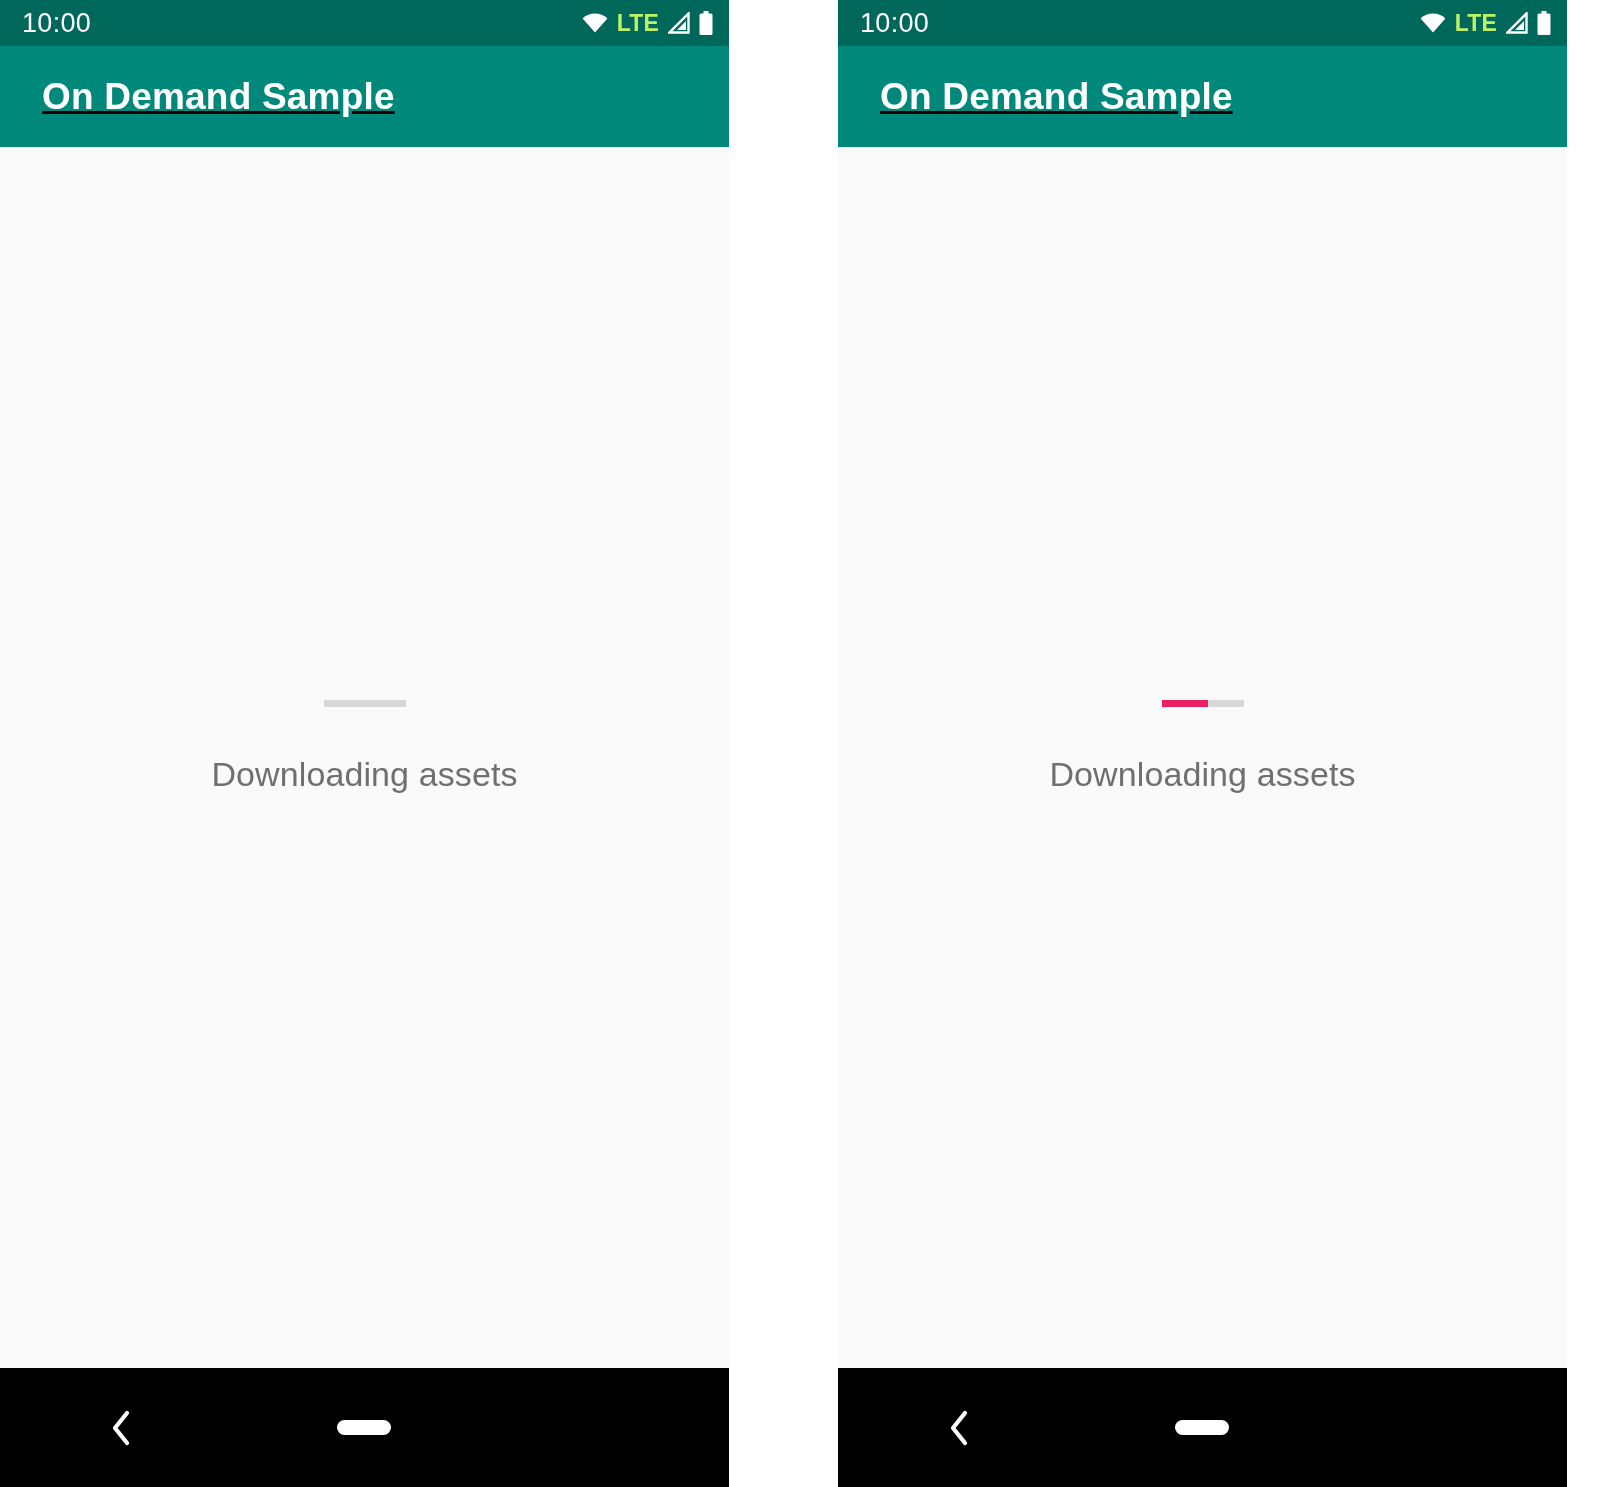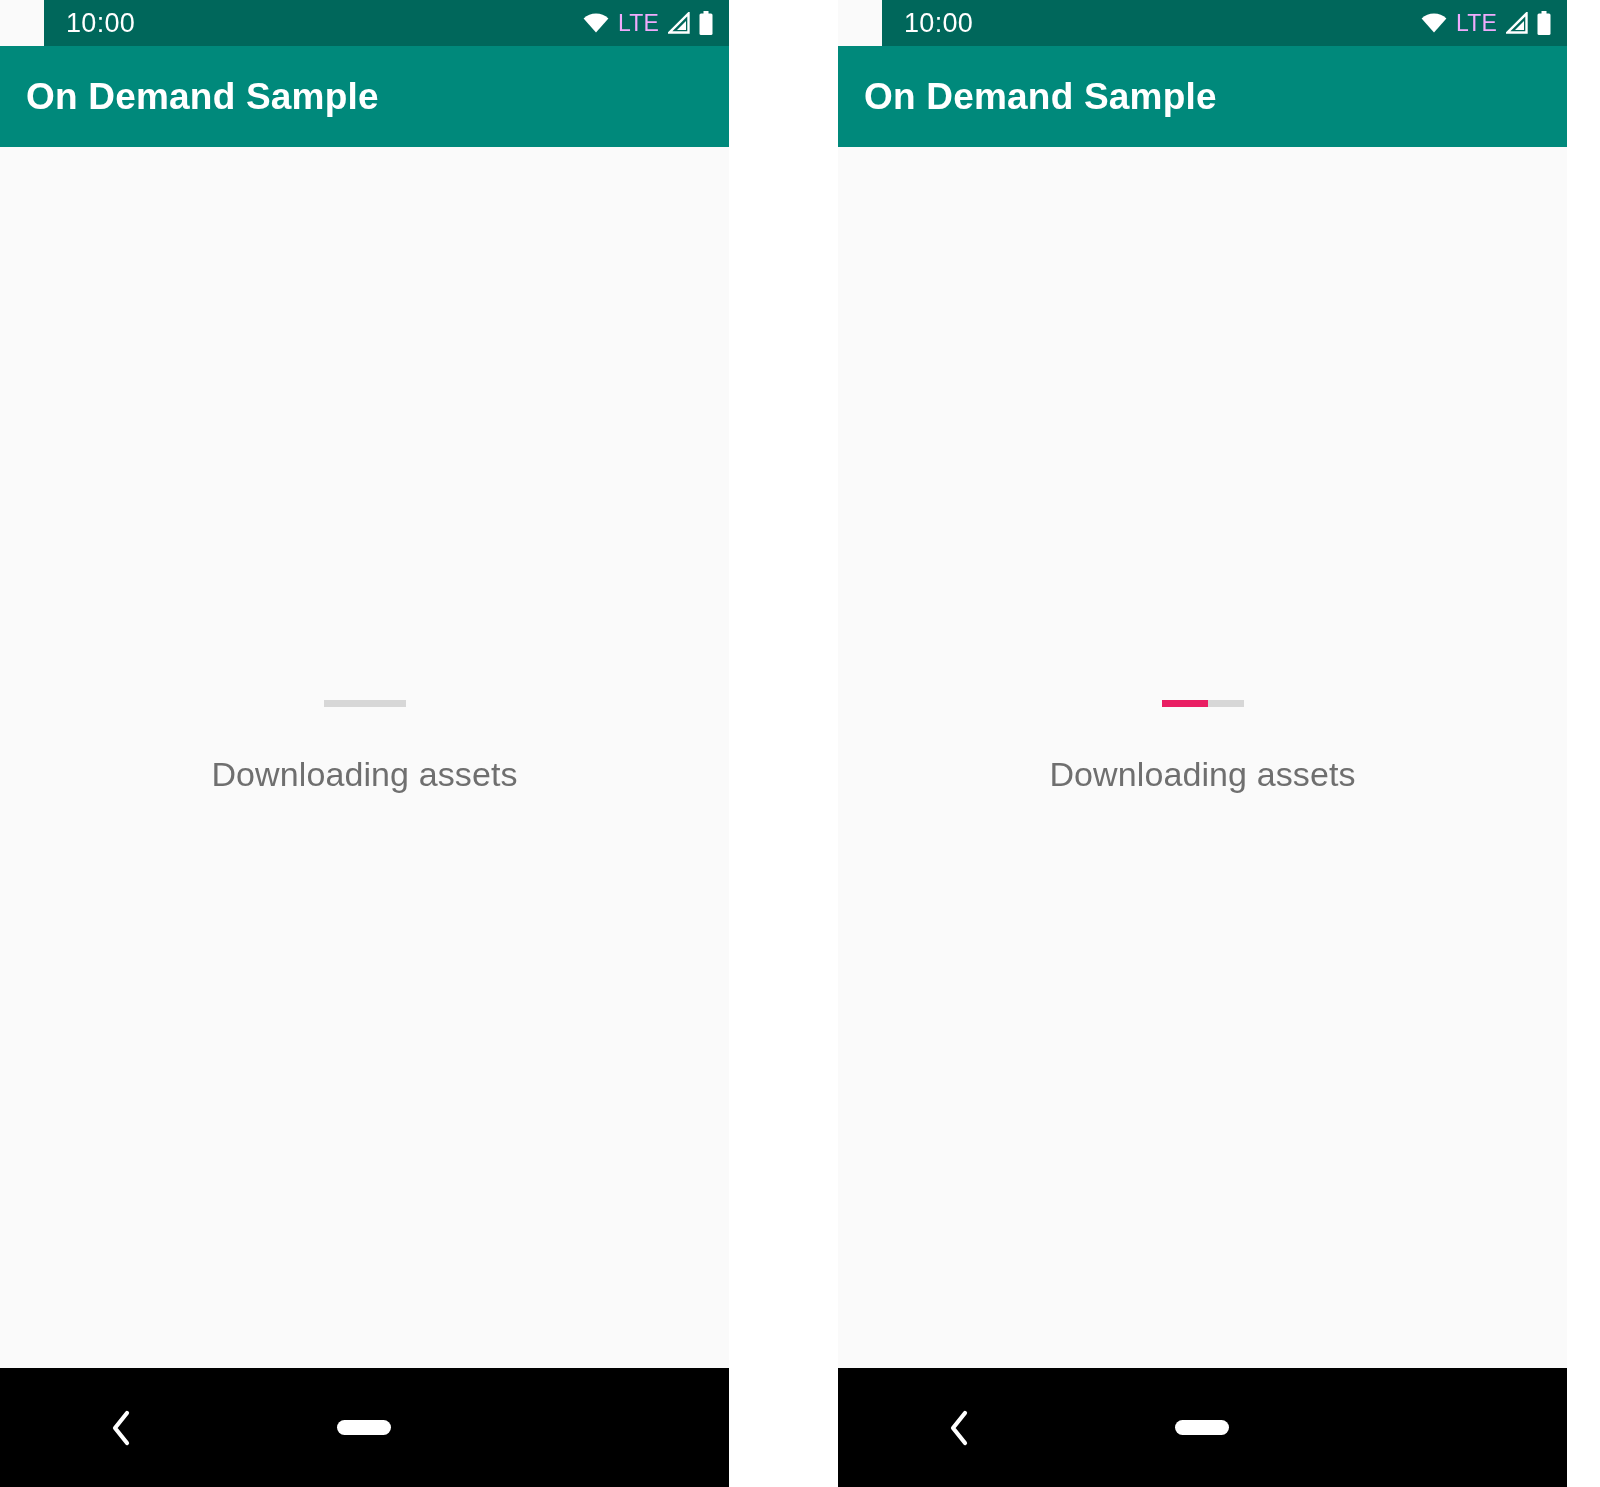--- a/index.html
+++ b/index.html
@@ -38,53 +38,53 @@
   .status-bar {
     position: relative;
     height: 46px;
     flex: 0 0 46px;
     background: #00675b;
     display: flex;
     align-items: center;
     justify-content: space-between;
     padding: 0 16px 0 22px;
     box-sizing: border-box;
-    margin-left: 44px;
   }
   .status-clock {
     color: #ffffff;
     font-size: 27px;
     font-weight: 400;
     letter-spacing: 0.3px;
     line-height: 1;
   }
   .status-icons {
     display: flex;
     align-items: center;
     gap: 9px;
   }
   .status-icons svg { display: block; }
   .lte-text {
-    color: #f0abfc;
+    color: #bef264;
     font-size: 23px;
-    font-weight: 400;
+    font-weight: 700;
     letter-spacing: 0.2px;
     line-height: 1;
   }
 
   
   .app-bar {
     position: relative;
     height: 101px;
     flex: 0 0 101px;
     background: #00897b;
     display: flex;
     align-items: center;
-    padding: 0 26px;
+    padding: 0 42px;
     box-sizing: border-box;
+    text-decoration: underline;
   }
   .app-bar-title {
     color: #ffffff;
     font-size: 37px;
     font-weight: bold;
     letter-spacing: 0.2px;
     line-height: 1;
   }
 
   

